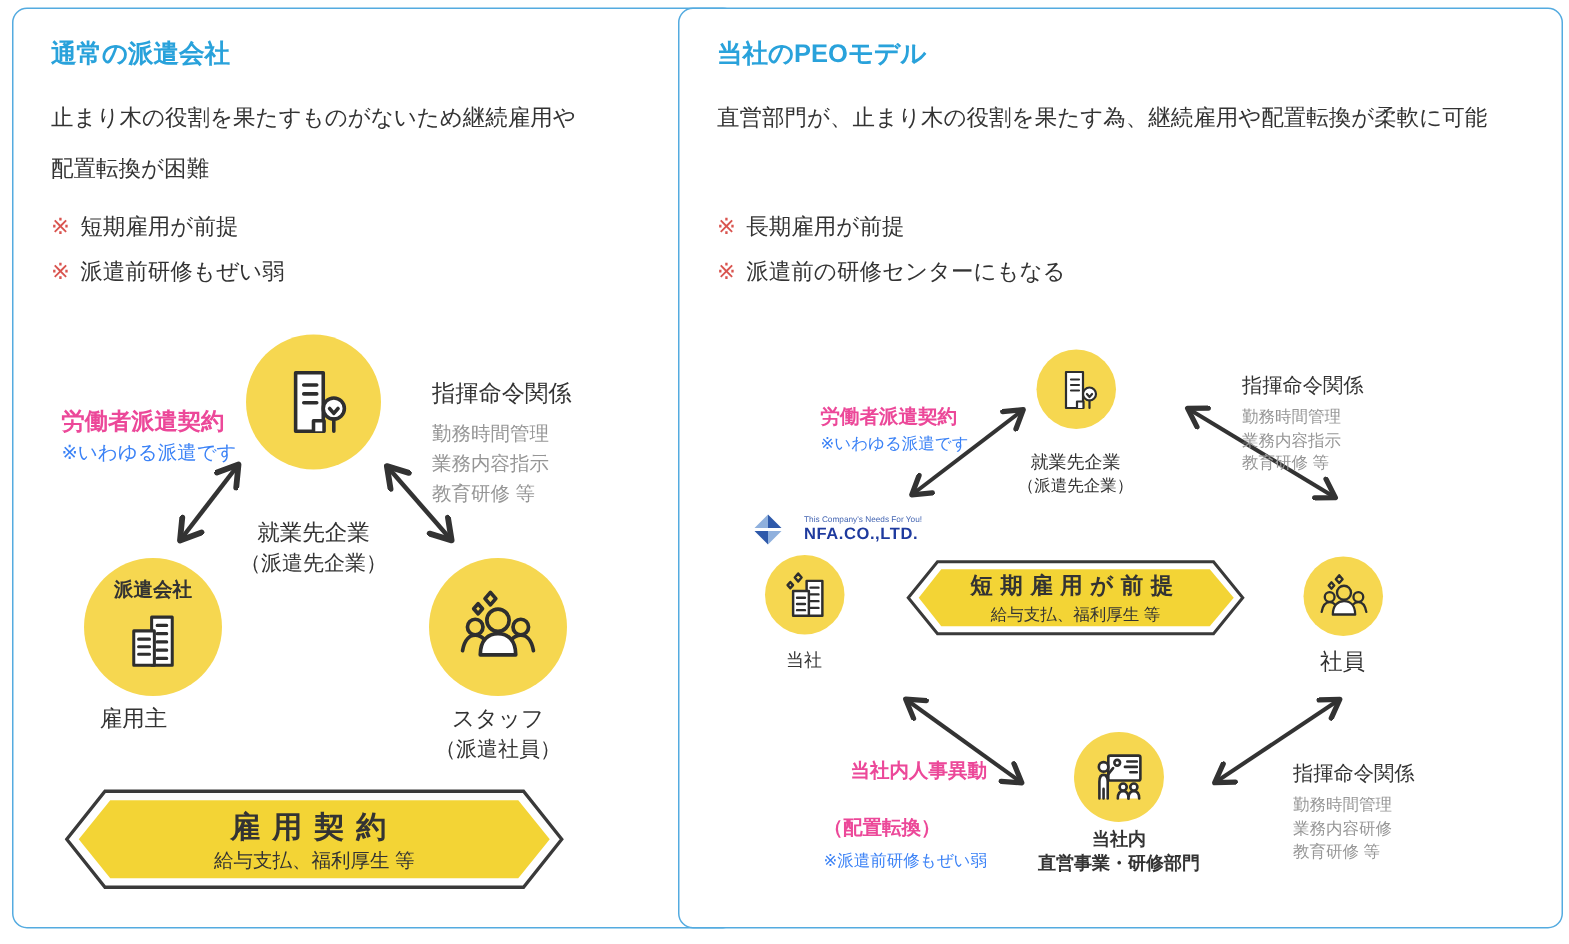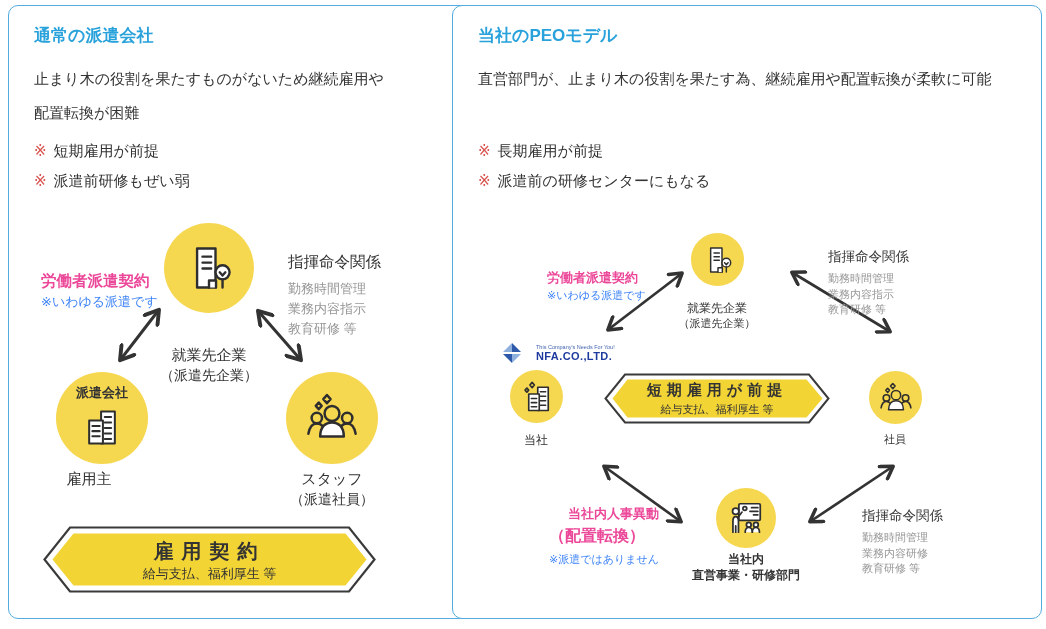--- a/index.html
+++ b/index.html
@@ -204,43 +204,43 @@
         <path class="ico" d="M12.2,10.2 l2.6,3 -2.6,3 -2.6,-3 z" stroke-width="2.5"></path>
         <path class="ico" d="M19.5,3.5 l3.2,3.7 -3.2,3.7 -3.2,-3.7 z" stroke-width="2.5"></path>
         <circle class="ico" cx="10.5" cy="24" r="4.6" stroke-width="2.5"></circle>
         <path class="ico" d="M3,38 c1.2,-7 4.6,-9.2 7.5,-9.2 c1.9,0 3.8,0.8 5.3,2.5" stroke-width="2.5"></path>
         <circle class="ico" cx="37.5" cy="24" r="4.6" stroke-width="2.5"></circle>
         <path class="ico" d="M45,38 c-1.2,-7 -4.6,-9.2 -7.5,-9.2 c-1.9,0 -3.8,0.8 -5.3,2.5" stroke-width="2.5"></path>
         <circle class="ico" cx="24" cy="20" r="6.6" stroke-width="2.5"></circle>
         <path class="ico-fill" d="M13.5,40.5 c0,-9 5,-12.6 10.5,-12.6 c5.5,0 10.5,3.6 10.5,12.6 z" stroke-width="2.5"></path>
       </svg>
     </div>
-    <div class="ctr" style="left:442px;top:426px;font-size:11px;">社員</div>
+    <div class="ctr" style="left:442px;top:426px;font-size:15px;">社員</div>
 
     <div class="circle" style="left:263px;top:482px;width:60px;height:60px;">
       <svg width="38" height="38" viewBox="0 0 48 48">
         <rect class="ico-fill" x="15" y="6" width="27" height="21" rx="1.5" stroke-width="2.4"></rect>
         <circle class="ico" cx="22.5" cy="12" r="2.4" stroke-width="2.4"></circle>
         <path class="ico" d="M31,11h8 M29,15.5h10 M33.5,20h5.5" stroke-width="2.4"></path>
         <circle class="ico-fill" cx="11" cy="15.5" r="4" stroke-width="2.4"></circle>
         <path class="ico-fill" d="M7.5,42 V28 c0,-4 1.5,-5.8 3.5,-5.8 c2,0 3.5,1.8 3.5,5.8 V42" stroke-width="2.4"></path>
         <path class="ico" d="M11,34 V42 M13.5,23.5 L19,16.5" stroke-width="2.4"></path>
         <circle class="ico-fill" cx="27.5" cy="32.5" r="3" stroke-width="2.4"></circle>
         <path class="ico-fill" d="M23,42 c0,-4.5 2,-6 4.5,-6 c2.5,0 4.5,1.5 4.5,6" stroke-width="2.4"></path>
         <circle class="ico-fill" cx="36.5" cy="32.5" r="3" stroke-width="2.4"></circle>
         <path class="ico-fill" d="M32,42 c0,-4.5 2,-6 4.5,-6 c2.5,0 4.5,1.5 4.5,6" stroke-width="2.4"></path>
       </svg>
     </div>
     <div class="ctr" style="left:293px;top:545px;font-size:12px;font-weight:bold;">当社内</div>
     <div class="ctr" style="left:293px;top:561px;font-size:12px;font-weight:bold;">直営事業・研修部門</div>
 
     <div class="abs" style="left:96px;top:499px;">
       <div class="contract-title" style="font-size:13px;text-align:right;">当社内人事異動</div>
-      <div class="contract-title" style="font-size:16px;margin-top:3px;">（配置転換）</div>
-      <div class="contract-note" style="font-size:11px;margin-top:5px;">※派遣ではありません</div>
+      <div class="contract-title" style="font-size:13px;margin-top:20px;">（配置転換）</div>
+      <div class="contract-note" style="font-size:11px;margin-top:5px;">※派遣前研修もぜい弱</div>
     </div>
 
     <div class="abs" style="left:409px;top:501px;">
       <div class="rel-title" style="font-size:13.5px;">指揮命令関係</div>
       <div class="rel-items" style="margin-top:5px;font-size:11px;line-height:15.5px;">
         <div>勤務時間管理</div>
         <div>業務内容研修</div>
         <div>教育研修 等</div>
       </div>
     </div>

